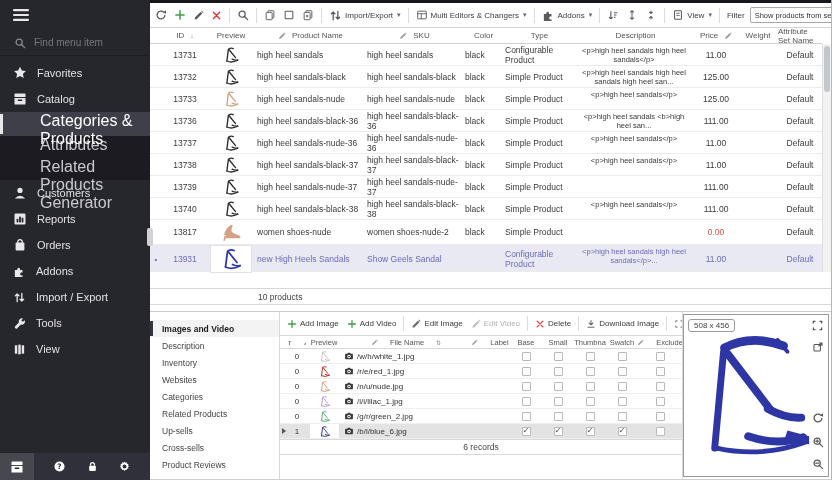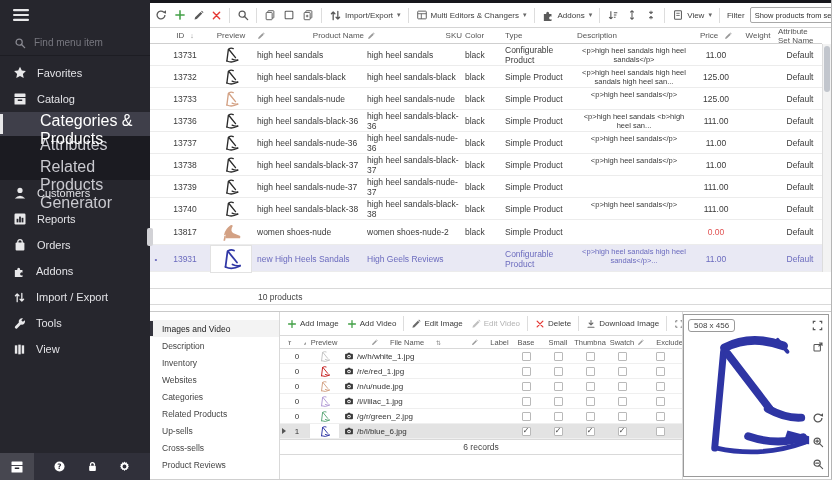--- a/index.html
+++ b/index.html
@@ -26,40 +26,40 @@
 .tbtn{display:inline-flex;align-items:center;gap:3px;padding:0 2px;font-size:8px;color:#3c3c3c;cursor:pointer}
 .vsep{width:1px;height:15px;background:#ddd;margin:0 2px;flex:none}
 .car{font-size:7px;color:#666;margin-left:1px}
 .flabel{font-size:8px;color:#3c3c3c;margin:0 2px}
 .fselect{display:inline-flex;align-items:center;justify-content:space-between;width:146px;height:16px;border:1px solid #a8a8a8;border-radius:2px;padding:0 4px;font-size:7.5px;color:#333;background:#fff;cursor:pointer;flex:none}
 
 .pwrap{position:absolute;left:0;top:25px;right:9px}
 .pgrid{display:grid;grid-template-columns:12px 46px 46px 110px 98px 40px 72px 120px 44px 40px 1fr;align-items:center}
 .phead{height:16px;border-bottom:1px solid #cfcfcf}
 .hc{display:flex;align-items:center;justify-content:center;font-size:8px;color:#555;gap:6px;overflow:hidden;height:100%}
-.hc.left{justify-content:space-between;padding-left:3px}
+.hc.left{justify-content:center;padding-left:3px}
 .prow{height:22px;border-bottom:1px solid #ececec;cursor:pointer}
 .prow.tall{height:25px}
 .prow.sel{height:27px;background:#e9e9f4}
 .c{display:flex;align-items:center;justify-content:center;font-size:8.5px;color:#3a3a3a;overflow:hidden;height:100%}
 .c.left{justify-content:flex-start;padding-left:3px}
 .cpv{overflow:visible}
 .thumb{display:inline-flex;align-items:center;justify-content:center}
 .thumb.card{background:#fff;border:1px solid #e2e2e2;padding:1px 8px}
 .cdesc{display:block;padding:3px 4px 0;font-size:7.5px;line-height:8.6px;text-align:center;color:#3a3a3a;overflow:hidden;height:100%}
 .prow.sel .c,.prow.sel .cdesc{color:#6b6bbe}
 .red{color:#e05252 !important}
 .vscroll{position:absolute;top:41px;right:0;width:9px;height:228px;background:#f3f3f3;border-left:1px solid #ddd}
 .vthumb{position:absolute;top:2px;left:1px;width:6px;height:46px;background:#c2c6cd;border-radius:3px;cursor:pointer}
 .pstatus{position:absolute;left:0;right:0;top:285px;height:17px;border-top:1px solid #d9d9d9;border-bottom:1px solid #d9d9d9;display:flex;align-items:center;font-size:8.5px;color:#444;padding-left:108px}
 
 .bottom{position:absolute;left:0;right:0;top:308px;bottom:0;border-top:1px solid #c9c9c9;display:flex;background:#fff}
 .tabs{width:130px;border-right:1px solid #d9d9d9;padding-top:8px;flex:none}
 .tab{height:17px;display:flex;align-items:center;padding-left:12px;font-size:8.5px;color:#444;cursor:pointer;position:relative}
-.tab.sel{font-weight:normal;color:#1d1d1d;background:#f3f3f3}
+.tab.sel{font-weight:bold;color:#1d1d1d;background:#f3f3f3}
 .tab.sel:before{content:"";position:absolute;left:0;top:1px;bottom:1px;width:3px;background:#35353e}
 .imgpane{width:403px;border-right:1px solid #d9d9d9;display:flex;flex-direction:column;flex:none}
 .itoolbar{height:24px;display:flex;align-items:center;gap:2px;padding:0 4px;border-bottom:1px solid #d9d9d9;white-space:nowrap;overflow:hidden}
 .ibtn{display:inline-flex;align-items:center;gap:3px;padding:0 3px;font-size:8px;color:#3a3a3a;cursor:pointer}
 .ibtn.disabled{color:#b3b3b3;cursor:default}
 .igrid{display:grid;grid-template-columns:8px 18px 36px 128px 40px 32px 32px 32px 32px 1fr;align-items:center}
 .ihead{height:13px;border-bottom:1px solid #d9d9d9}
 .ihc{font-size:7.5px;color:#555;display:flex;align-items:center;justify-content:center;gap:12px;overflow:hidden;height:100%}
 .irow{height:15px;border-bottom:1px solid #efefef;cursor:pointer}
 .irow.sel{background:#e3e3e3}
@@ -663,21 +663,21 @@
                     <path d="M9 4 Q12 2 15 3.5"></path>
                     <path d="M8.5 4.5 L6.5 20"></path>
                     <path d="M9.5 5 L18 15.5"></path>
                     <path d="M6.5 20 Q13 23 21 19"></path>
                     <path d="M13.5 17.5 Q17.5 19.5 21 18.5"></path>
                   </g>
                 </svg>
               </span>
             </div>
             <div class="c left">new High Heels Sandals</div>
-            <div class="c left">High Geels Reviews</div>
+            <div class="c left">Show Geels Sandal</div>
             <div class="c left"></div>
             <div class="c left">Configurable Product</div>
             <div class="cdesc">&lt;p&gt;high heel sandals high heel sandals&lt;/p&gt;...</div>
             <div class="c">11.00</div>
             <div class="c"></div>
             <div class="c">Default</div>
           </div>
         </div>
     </div>
     <div class="vscroll">

